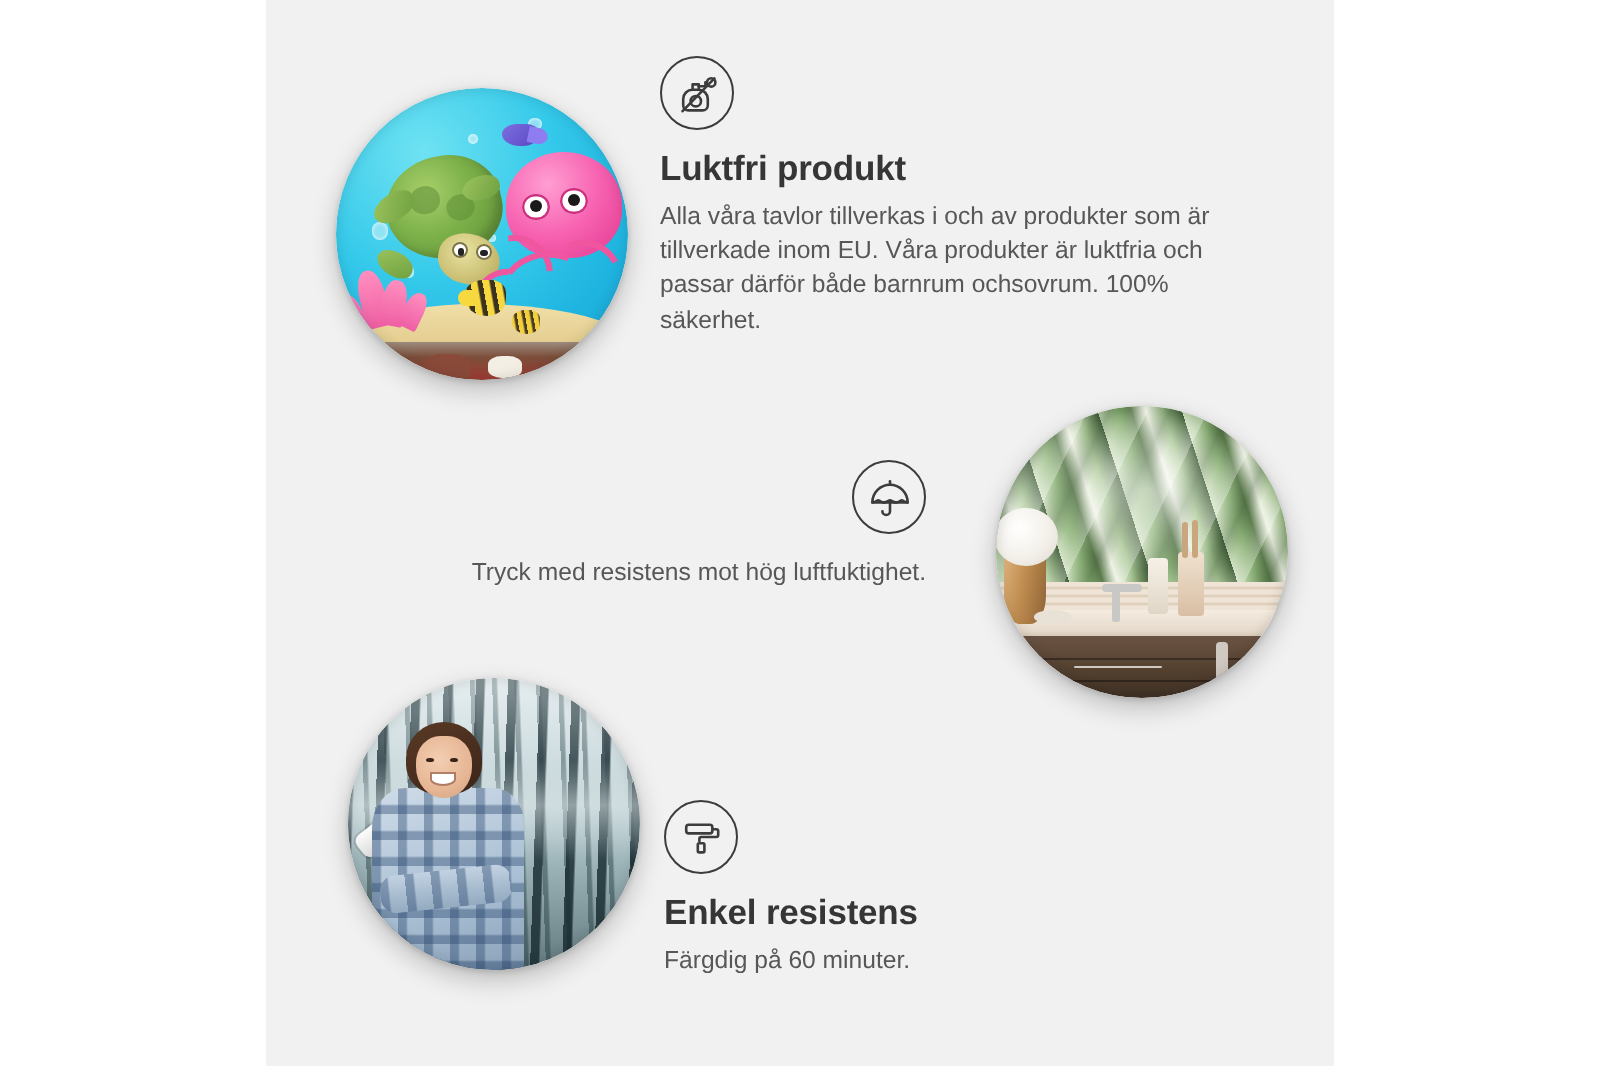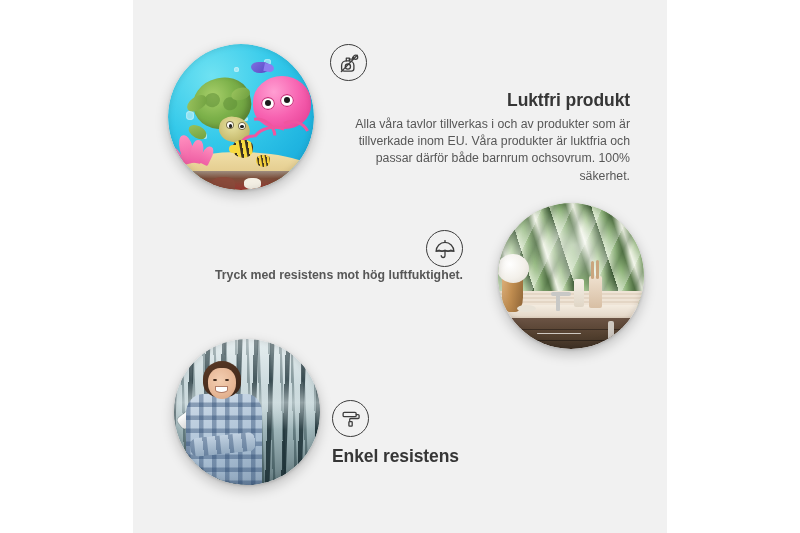--- a/index.html
+++ b/index.html
@@ -257,27 +257,27 @@
     white-space: nowrap;
   }
   .feat-body {
     font-size: 12.3px;
     line-height: 17.2px;
     color: #575757;
     margin: 5px 0 0 0;
   }
 
   
-  #feature-odourfree { left: 330px; top: 44px; width: 300px; text-align: right; }
+  #feature-odourfree { left: 330px; top: 28px; width: 300px; }
   #feature-odourfree .icon-circle { margin-left: 0; }
 
   
   #feature-waterproof { left: 168px; top: 230px; width: 295px; text-align: right; }
   #feature-waterproof .icon-wrap { display: flex; justify-content: flex-end; }
-  #feature-waterproof .feat-body { margin-top: 0; font-weight: bold; }
+  #feature-waterproof .feat-body { margin-top: 11px; }
 
   
   #feature-easyinstall { left: 332px; top: 400px; width: 290px; }
 
 </style>
 </head>
 <body>
 
 <div class="canvas">
 
@@ -419,15 +419,16 @@
     <div class="icon-wrap">
       <div class="icon-circle">
         <svg width="24" height="24" viewBox="0 0 24 24" fill="none" stroke="#3c3c3c" stroke-width="1.3" stroke-linecap="round" stroke-linejoin="round">
           <rect x="4.1" y="5.4" width="13.1" height="4.3" rx="1.3"></rect>
           <path d="M17.2 7.6h1.9a1 1 0 0 1 1 1v1.9a1 1 0 0 1-1 1h-7.4a1 1 0 0 0-1 1v1.1"></path>
           <rect x="9.9" y="14.6" width="3.3" height="4.6" rx="0.7"></rect>
         </svg>
       </div>
     </div>
     <div class="feat-title">Enkel resistens</div>
+    <div class="feat-body">Färgdig på 60 minuter.</div>
   </div>
 
 </div>
 
 </body></html>

